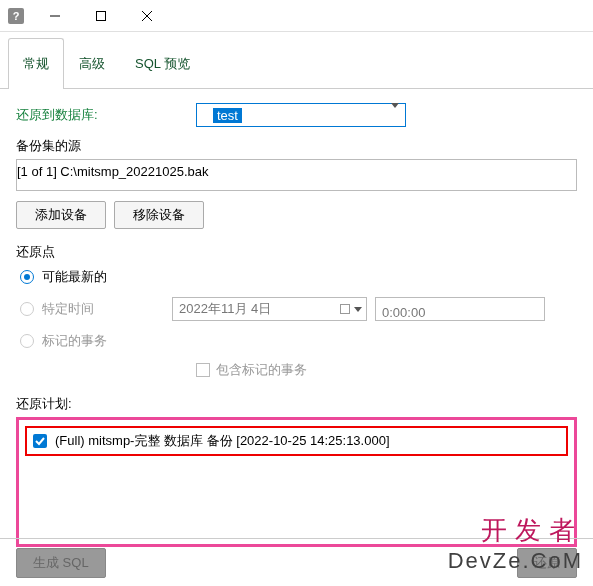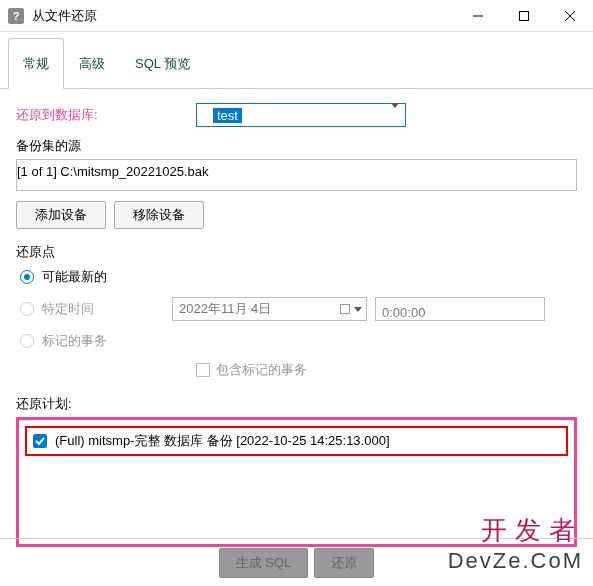--- a/index.html
+++ b/index.html
@@ -12,21 +12,21 @@
     .win-btn { width: 46px; height: 32px; display: flex; align-items: center; justify-content: center; cursor: pointer; }
     .win-btn svg { width: 10px; height: 10px; stroke: #000; stroke-width: 1; fill: none; }
     
     .tabs { display: flex; padding: 6px 8px 0 8px; border-bottom: 1px solid #ccc; }
     .tab { padding: 16px 14px; cursor: pointer; color: #14532d; border: 1px solid transparent; border-bottom: none; margin-bottom: -1px; }
     .tab.active { border-color: #ccc; background: #fff; border-radius: 3px 3px 0 0; }
     
     .content { padding: 14px 16px; }
     
     .row { display: flex; align-items: center; margin-bottom: 10px; }
-    .row-label { width: 180px; color: #ec4899; }
+    .row-label { width: 180px; color: #15803d; }
     
     .combo { flex: 1; max-width: 210px; height: 24px; border: 1px solid #0078d4; display: flex; align-items: center; padding: 0 4px 0 16px; position: relative; cursor: pointer; }
     .combo-value { background: #0078d4; color: #fff; padding: 0 4px; }
     .combo-arrow { position: absolute; right: 6px; }
     
     .section-label { color: #000; margin-bottom: 4px; }
     .listbox { border: 1px solid #bbb; height: 32px; padding: 4px 0; margin-bottom: 10px; background: #fff; }
     
     .btn-row { display: flex; gap: 8px; margin-bottom: 14px; }
     .btn { padding: 4px 18px; border: 1px solid #aaa; background: #f5f5f5; cursor: pointer; border-radius: 2px; }
@@ -46,36 +46,35 @@
     
     .checkbox-row { display: flex; align-items: center; margin-left: 180px; margin-top: 4px; margin-bottom: 16px; }
     .checkbox { width: 14px; height: 14px; border: 1px solid #bbb; margin-right: 6px; background: #fff; }
     .checkbox-label { color: #999; }
     
     .plan-box { border: 3px solid #ec4899; height: 130px; padding: 6px; }
     .plan-highlight { border: 2px solid #e00; padding: 4px 6px; display: flex; align-items: center; }
     .plan-check { width: 14px; height: 14px; background: #0078d4; border-radius: 2px; margin-right: 8px; display: flex; align-items: center; justify-content: center; }
     .plan-check svg { width: 10px; height: 10px; stroke: #fff; stroke-width: 2; fill: none; }
     
-    .bottom-bar { position: absolute; bottom: 0; left: 0; right: 0; height: 48px; border-top: 1px solid #ccc; display: flex; align-items: center; justify-content: center; padding: 0 16px; gap: 6px; }
+    .bottom-bar { position: absolute; bottom: 0; left: 0; right: 0; height: 48px; border-top: 1px solid #ccc; display: flex; align-items: center; justify-content: space-between; padding: 0 16px; gap: 6px; }
     .gen-btn { padding: 5px 16px; background: #999; color: #666; border: 1px solid #888; border-radius: 2px; cursor: pointer; }
     
     .watermark { position: absolute; right: 10px; bottom: 12px; text-align: right; pointer-events: none; }
     .watermark-top { color: #be185d; font-size: 26px; letter-spacing: 8px; font-weight: 300; }
     .watermark-bottom { color: #404040; font-size: 22px; letter-spacing: 2px; }
     
     .arrow-down { width: 0; height: 0; border-left: 4px solid transparent; border-right: 4px solid transparent; border-top: 5px solid #555; }
     .small-square { width: 10px; height: 10px; border: 1px solid #999; }
   </style>
 </head>
 <body>
 
 <div class="titlebar">
   <div class="titlebar-icon">?</div>
-  <div class="titlebar-title">从文件还原</div>
   <div class="win-buttons">
     <div class="win-btn">
         <svg viewBox="0 0 10 10">
           <line x1="0" y1="5" x2="10" y2="5"></line>
         </svg>
       </div>
     <div class="win-btn">
         <svg viewBox="0 0 10 10">
           <rect x="0.5" y="0.5" width="9" height="9"></rect>
         </svg>

